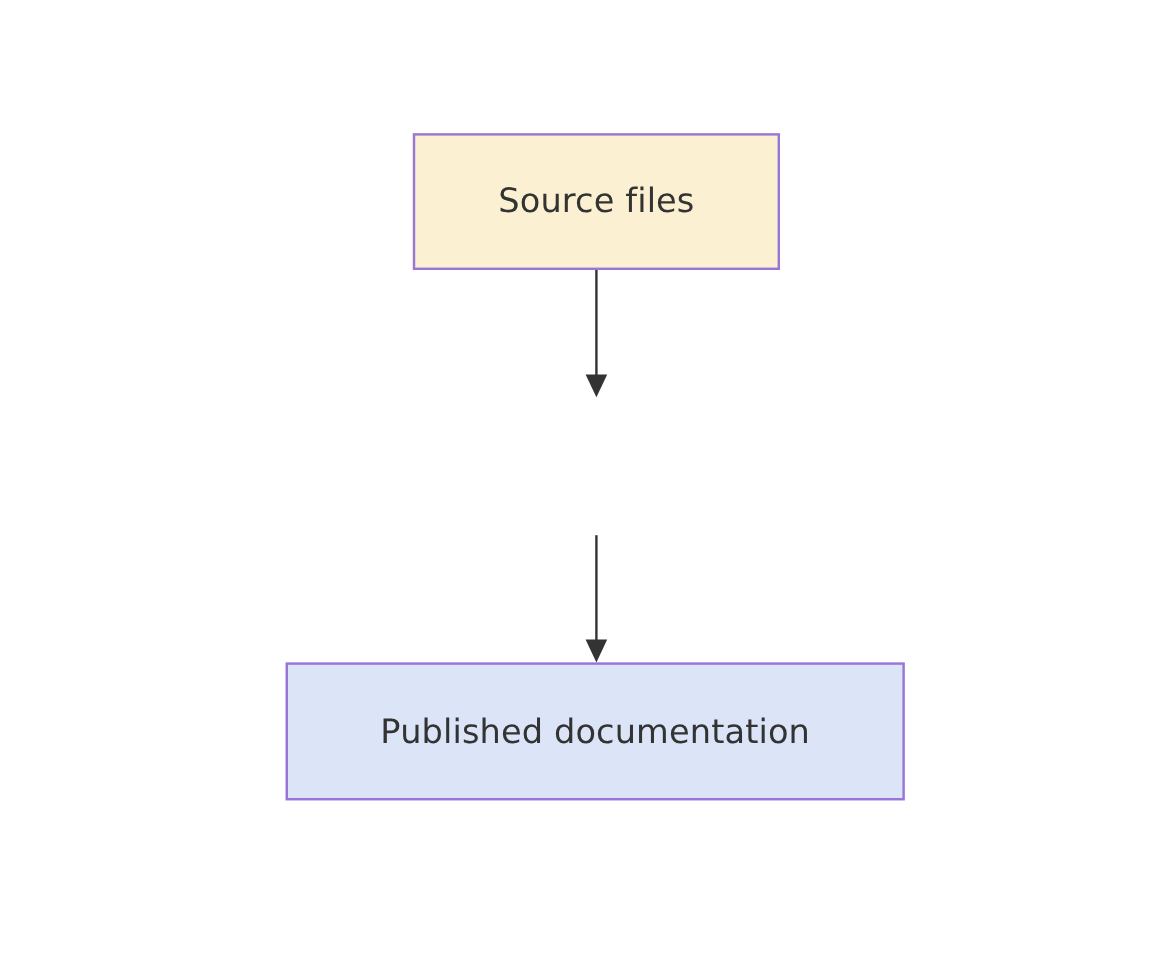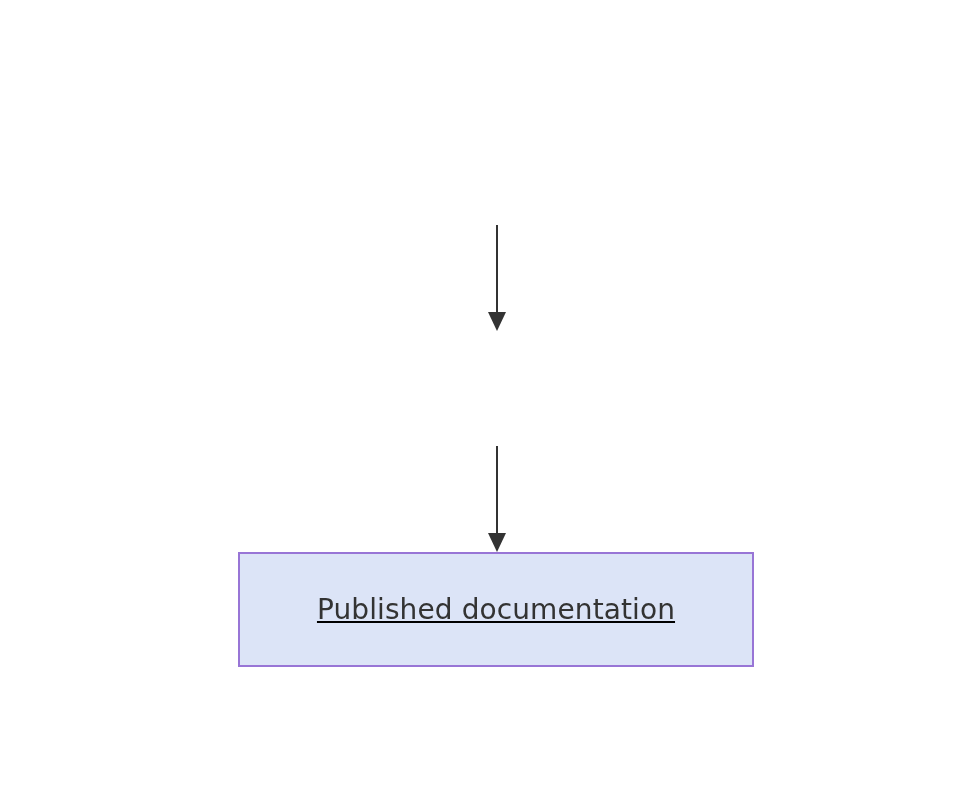--- a/index.html
+++ b/index.html
@@ -62,21 +62,20 @@
   }
 
   
   #node-published-documentation {
     left: 238px;
     top: 552px;
     width: 516px;
     height: 115px;
     background: #dce4f7;
     border-color: #9875d6;
-    text-decoration: underline;
   }
 
   .flow-edge {
     position: absolute;
     left: 0;
     top: 0;
     width: 980px;
     height: 794px;
     overflow: visible;
     pointer-events: none;
@@ -99,19 +98,22 @@
   <svg class="flow-edge" viewBox="0 0 980 794" xmlns="http://www.w3.org/2000/svg">
     <path class="edge-line" d="M 497,225 L 497,313"></path>
     <polygon class="edge-head" points="497,331 488,312 506,312"></polygon>
   </svg>
 
   <svg class="flow-edge" viewBox="0 0 980 794" xmlns="http://www.w3.org/2000/svg">
     <path class="edge-line" d="M 497,446 L 497,534"></path>
     <polygon class="edge-head" points="497,552 488,533 506,533"></polygon>
   </svg>
 
+  <div class="flow-node" id="node-source-files">
+    <span class="flow-node-label">Source files</span>
+  </div>
 
 
   <div class="flow-node" id="node-published-documentation">
     <span class="flow-node-label">Published documentation</span>
   </div>
 
 </div>
 
 </body></html>

